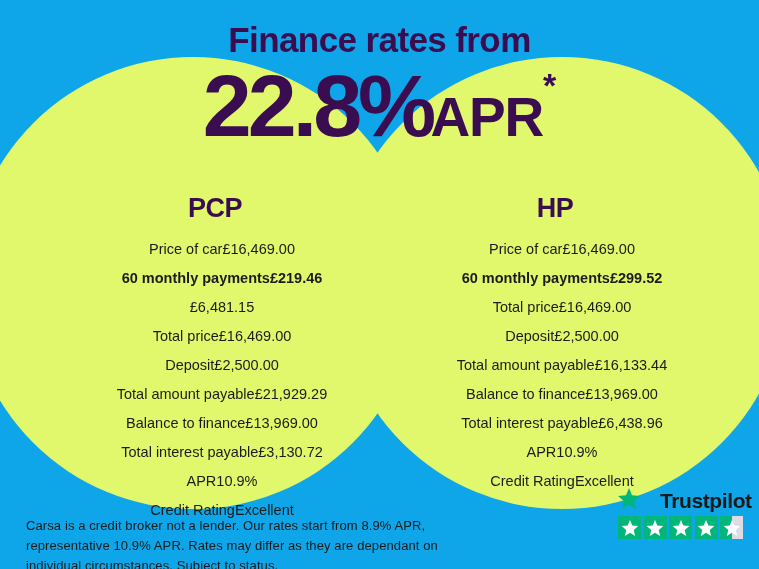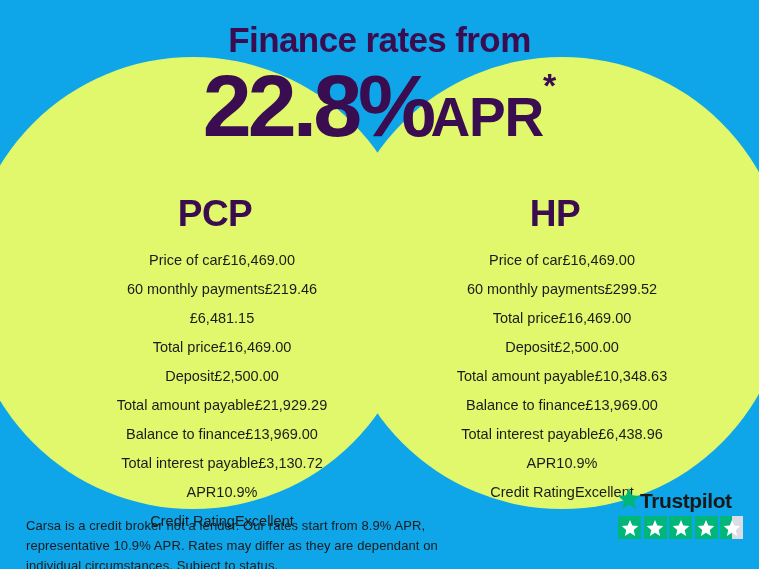--- a/index.html
+++ b/index.html
@@ -91,21 +91,21 @@
   .col {
     position: absolute;
     top: 193px;
     width: 286px;
   }
   .col-pcp { left: 72px; }
   .col-hp  { left: 412px; }
 
   .col-title {
     text-align: center;
-    font-size: 37px;
+    font-size: 27px;
     font-weight: 800;
     color: #3A0C50;
     letter-spacing: -0.5px;
     margin: 0 0 18px 0;
   }
 
   .rows { display: block; }
 
   .row {
     display: flex;
@@ -115,21 +115,21 @@
     color: #1B1B1B;
     line-height: 1;
     padding: 0 6px 0 20px;
     margin-bottom: 14.5px;
     white-space: nowrap;
   }
   .row .label { text-align: left; }
   .row .value { text-align: right; }
   .row.bold .label,
   .row.bold .value {
-    font-weight: 400;
+    font-weight: 700;
   }
 
   
   .disclaimer {
     position: absolute;
     left: 26px;
     top: 516px;
     width: 420px;
     font-size: 13px;
     line-height: 1.55;
@@ -139,21 +139,21 @@
 
   .trustpilot {
     position: absolute;
     left: 618px;
     top: 488px;
     width: 128px;
   }
   .tp-wordmark {
     display: flex;
     align-items: center;
-    gap: 0;
+    gap: 20px;
     height: 24px;
   }
   .tp-word {
     font-size: 21px;
     font-weight: 700;
     color: #191919;
     letter-spacing: -0.4px;
     line-height: 1;
   }
   .tp-stars {
@@ -263,21 +263,21 @@
         <div class="row">
           <span class="label">Total price</span>
           <span class="value">£16,469.00</span>
         </div>
         <div class="row">
           <span class="label">Deposit</span>
           <span class="value">£2,500.00</span>
         </div>
         <div class="row">
           <span class="label">Total amount payable</span>
-          <span class="value">£10,348.63</span>
+          <span class="value">£16,133.44</span>
         </div>
         <div class="row">
           <span class="label">Balance to finance</span>
           <span class="value">£13,969.00</span>
         </div>
         <div class="row">
           <span class="label">Total interest payable</span>
           <span class="value">£6,438.96</span>
         </div>
         <div class="row">

